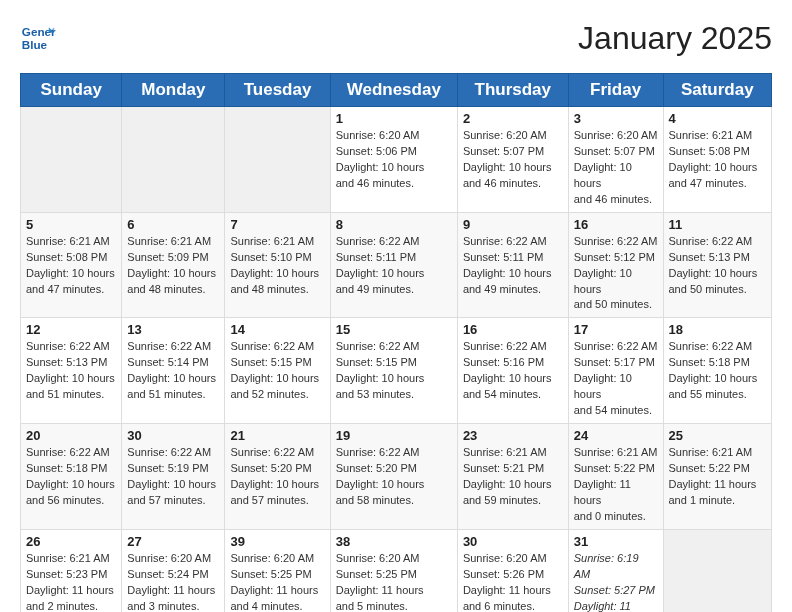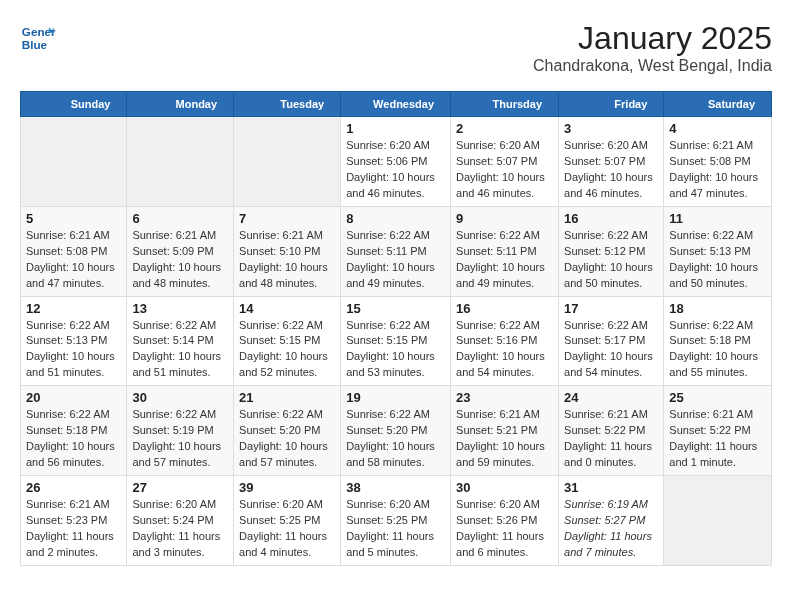--- a/index.html
+++ b/index.html
@@ -38,24 +38,24 @@
       color: #444;
     }
     .calendar {
       width: 100%;
       border-collapse: collapse;
       border: 1px solid #ccc;
     }
     .calendar th {
       background: #2a6db5;
       color: #fff;
-      font-size: 11px;
+      font-size: 17px;
       font-weight: bold;
       padding: 6px 16px;
-      text-align: right;
+      text-align: center;
       border: 1px solid #1a5a9a;
     }
     .calendar td {
       vertical-align: top;
       border: 1px solid #ddd;
       padding: 4px 5px;
       font-size: 11px;
       color: #333;
       width: 113px;
       min-height: 80px;
@@ -88,21 +88,20 @@
   <div class="logo">
     <svg class="logo-icon" viewBox="0 0 40 40">
       <text x="2" y="18" font-size="13" font-weight="bold" fill="#1a5fa8">General</text>
       <text x="2" y="32" font-size="13" font-weight="bold" fill="#1a5fa8">Blue</text>
       <polygon points="32,8 38,14 32,14" fill="#2a8fd4"></polygon>
       <polygon points="32,14 38,14 38,8" fill="#1a5fa8" opacity="0.5"></polygon>
     </svg>
   </div>
   <div class="title-block">
     <div class="month-title">January 2025</div>
-    <div class="location">Chandrakona, West Bengal, India</div>
   </div>
 </div>
 
 <table class="calendar">
   <thead>
     <tr>
     <th>Sunday</th>
         <th>Monday</th>
         <th>Tuesday</th>
         <th>Wednesday</th>

